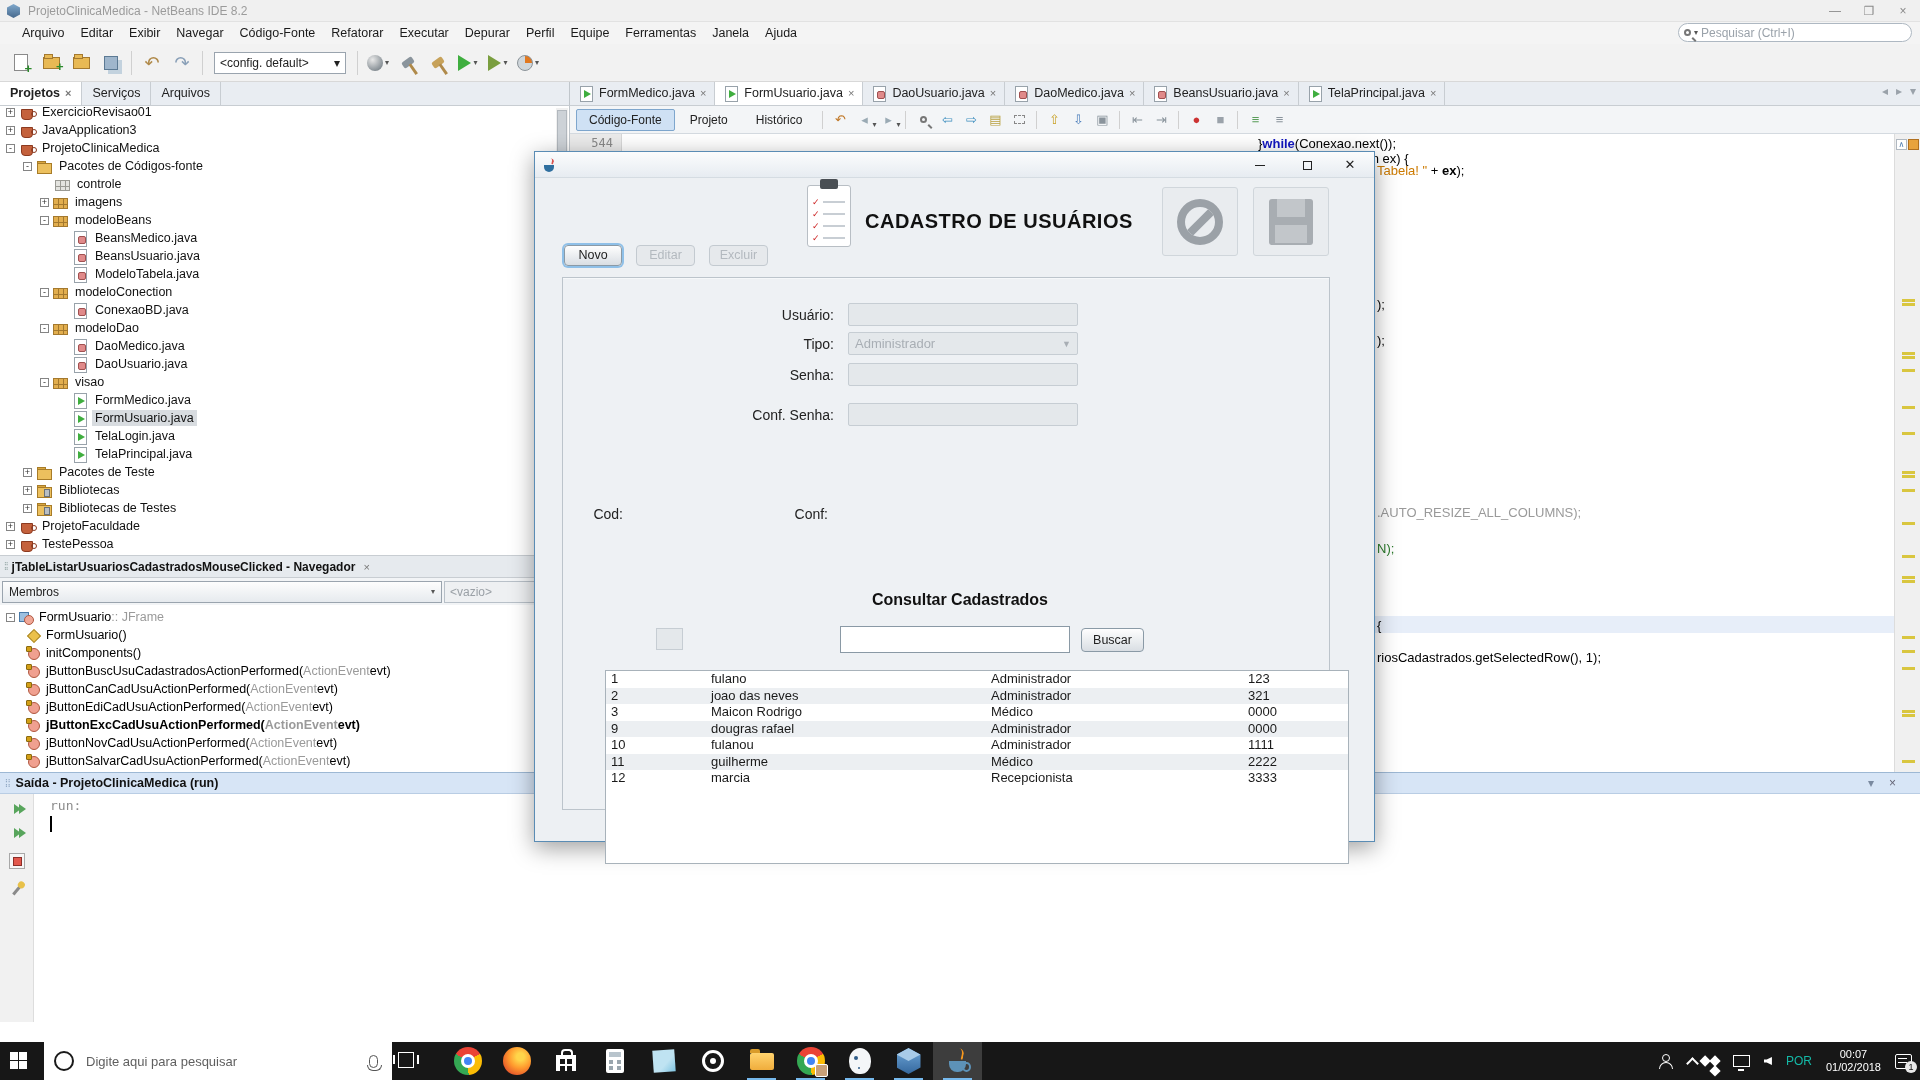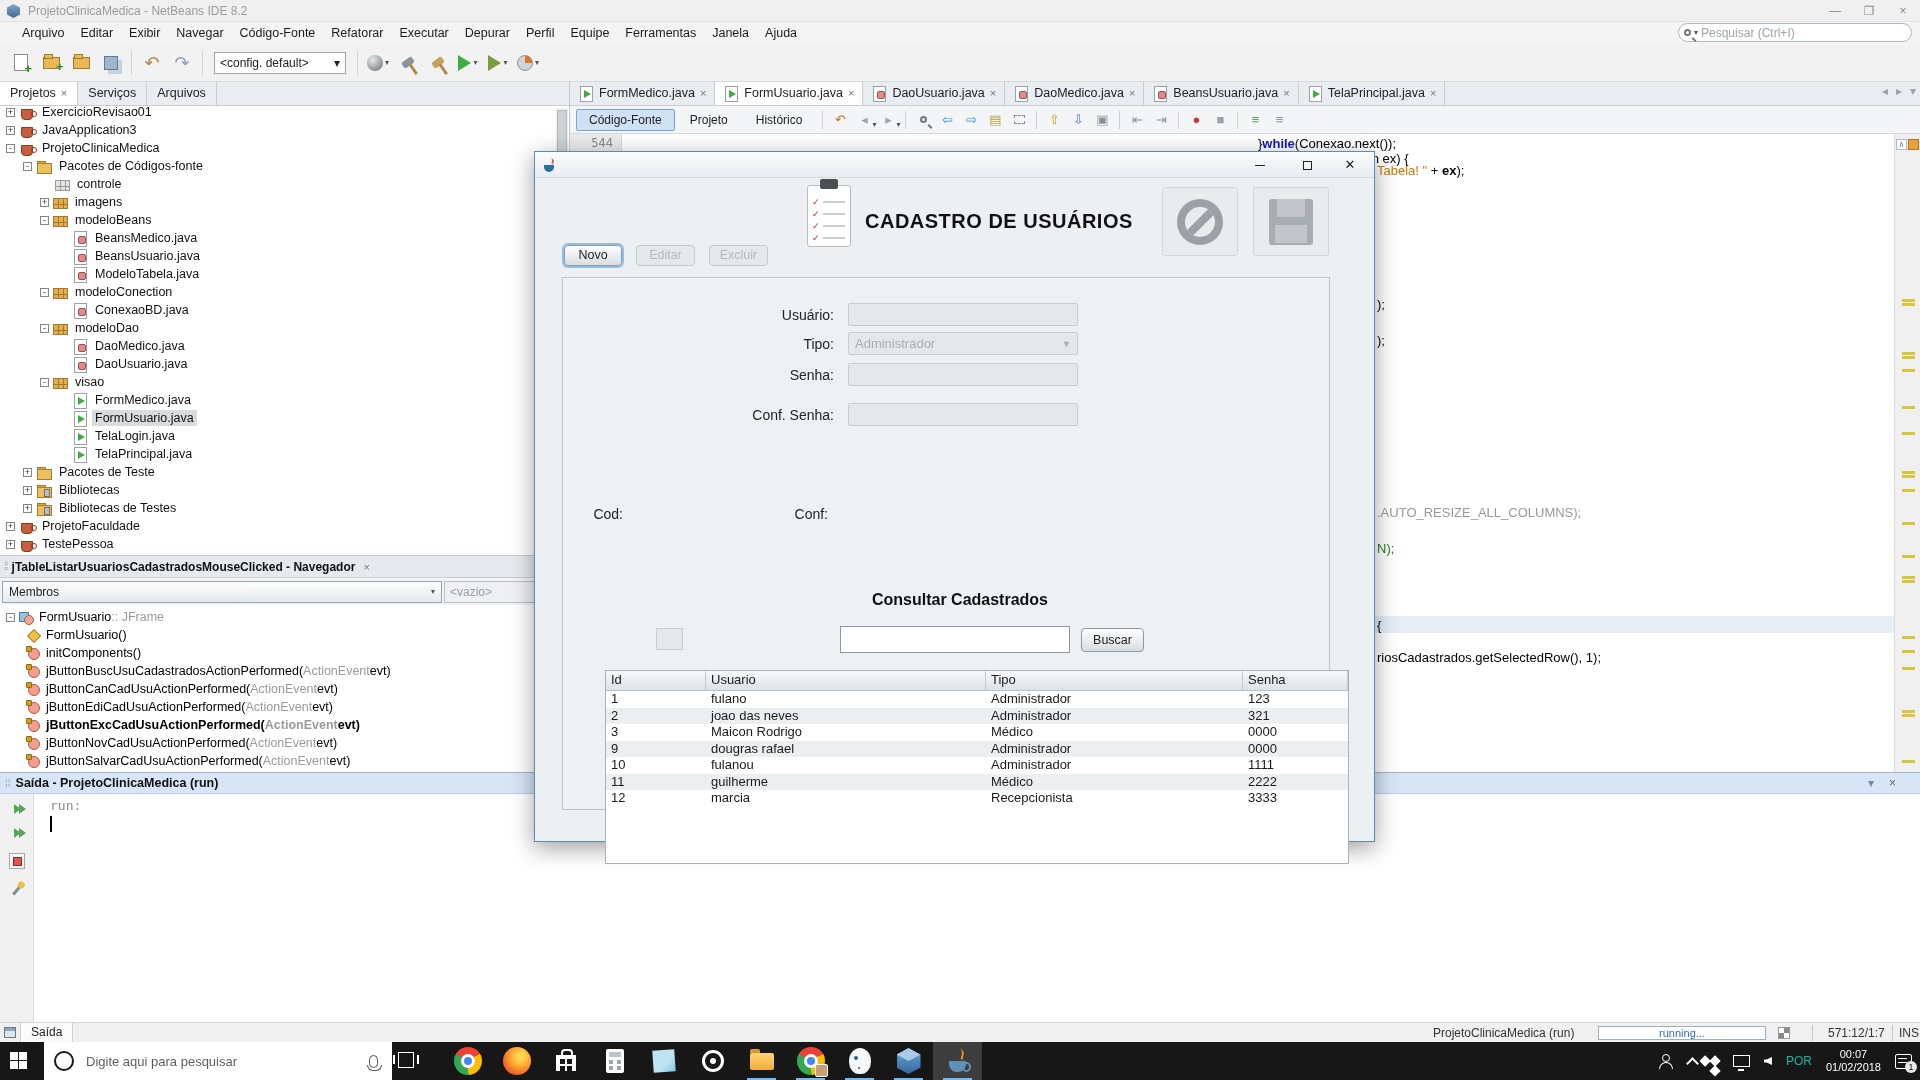--- a/index.html
+++ b/index.html
@@ -32,21 +32,21 @@
   .sphere{width:16px;height:16px;border-radius:50%;background:radial-gradient(circle at 35% 30%,#e8e8e8,#8a9298 70%,#5a6268)}
   .hammerhead{width:12px;height:7px;background:#8a949c;border-radius:2px;position:relative;transform:rotate(-35deg)}
   .hammerhead::after{content:"";position:absolute;width:3px;height:12px;background:#b08a4a;left:5px;top:6px}
   .runtri{width:0;height:0;border-left:13px solid #3fae3f;border-top:8px solid transparent;border-bottom:8px solid transparent}
   .runtri.dbg{border-left-color:#7a9e3f}
   .profclock{width:16px;height:16px;border-radius:50%;background:conic-gradient(#e07820 0 90deg,#cfd6db 0);border:1px solid #8a9298}
   .ddm{font-size:8px;color:#555;margin-left:2px}
   
   #left-tabs{left:0;top:82px;width:570px;height:24px;background:#e9edf2;border-bottom:1px solid #c8cdd2;border-right:1px solid #c0c6cb;display:flex}
   .ltab{padding:0 10px;font-size:12.5px;line-height:23px;color:#222;border-right:1px solid #c8cdd2;display:flex;align-items:center;gap:5px}
-  .ltab.active{background:#fff;font-weight:normal}
+  .ltab.active{background:#fff;font-weight:bold}
   .tabx{color:#777;font-size:11px}
   #tree-panel{left:0;top:106px;width:570px;height:447px;background:#fff;border-right:1px solid #c0c6cb;overflow:hidden}
   .tree-row{position:absolute;height:18px;display:flex;align-items:center;white-space:nowrap}
   .expander{width:9px;height:9px;border:1px solid #848484;background:#fff;font-size:9px;line-height:7px;text-align:center;color:#333;margin-right:4px;flex:none}
   .tlabel{font-size:12.5px;color:#111;padding:1px 3px}
   .tlabel.sel{background:#d8dce0}
   .tic{width:16px;height:15px;position:relative;margin-right:4px;flex:none}
   .tic-coffee::before{content:"";position:absolute;left:2px;top:4px;width:10px;height:9px;background:#c4613c;border:1px solid #8c3a20;border-radius:0 0 4px 4px}
   .tic-coffee::after{content:"";position:absolute;left:12px;top:6px;width:4px;height:4px;border:1px solid #8c3a20;border-radius:50%}
   .tic-folder::before,.tic-lib::before{content:"";position:absolute;left:1px;top:2px;width:7px;height:3px;background:#d9a741;border:1px solid #a87c28}
@@ -673,31 +673,20 @@
           </span>
         </span>
       <span class="outbtn" style="top:86px">
           <span class="wrenchbar"></span>
         </span>
     </div>
     <div id="run-label">run:</div>
     <div id="out-caret"></div>
   </div>
 
-  <div class="abs" id="statusbar">
-    <div id="sb-icon"></div>
-    <div id="sb-tab">Saída</div>
-    <div class="sb-text" style="left:1433px">ProjetoClinicaMedica (run)</div>
-    <div id="sb-progress">running...</div>
-    <div id="sb-grid"></div>
-    <div class="sb-sep" style="left:1812px"></div>
-    <div class="sb-text" style="left:1828px">571:12/1:7</div>
-    <div class="sb-sep" style="left:1892px"></div>
-    <div class="sb-text" style="left:1899px">INS</div>
-  </div>
 
   <div class="abs" id="appwin">
     <div id="app-titlebar">
       <span id="app-java-icon"></span>
       <span class="appctl" style="right:94px"><span class="bar"></span></span>
       <span class="appctl" style="right:47px"><span class="sq"></span></span>
       <span class="appctl" style="right:4px">✕</span>
     </div>
     <div id="clipboard">
       <span class="ck" style="top:12px">✓</span>
@@ -734,26 +723,20 @@
       <span class="nfield" style="left:285px;top:125px"></span>
 
       <div id="consult-title">Consultar Cadastrados</div>
       <span class="flabel" style="left:-28px;top:228px;width:88px">Cod:</span>
       <span id="cod-field"></span>
       <span class="flabel" style="left:145px;top:228px">Conf:</span>
       <span id="nome-field"></span>
       <div class="nbtn" style="left:518px;top:350px;width:63px;height:24px;line-height:22px">Buscar</div>
 
       <div id="user-table">
-        <div id="thead">
-            <span class="th" style="width: 100px;">Id</span>
-            <span class="th" style="width: 280px;">Usuario</span>
-            <span class="th" style="width: 257px;">Tipo</span>
-            <span class="th" style="width: 105px;">Senha</span>
-          </div>
         <div id="tbody">
             <div class="tr">
               <span class="td" style="width: 100px;">1</span>
               <span class="td" style="width: 280px;">fulano</span>
               <span class="td" style="width: 257px;">Administrador</span>
               <span class="td" style="width: 105px;">123</span>
             </div>
             <div class="tr alt">
               <span class="td" style="width: 100px;">2</span>
               <span class="td" style="width: 280px;">joao das neves</span>

